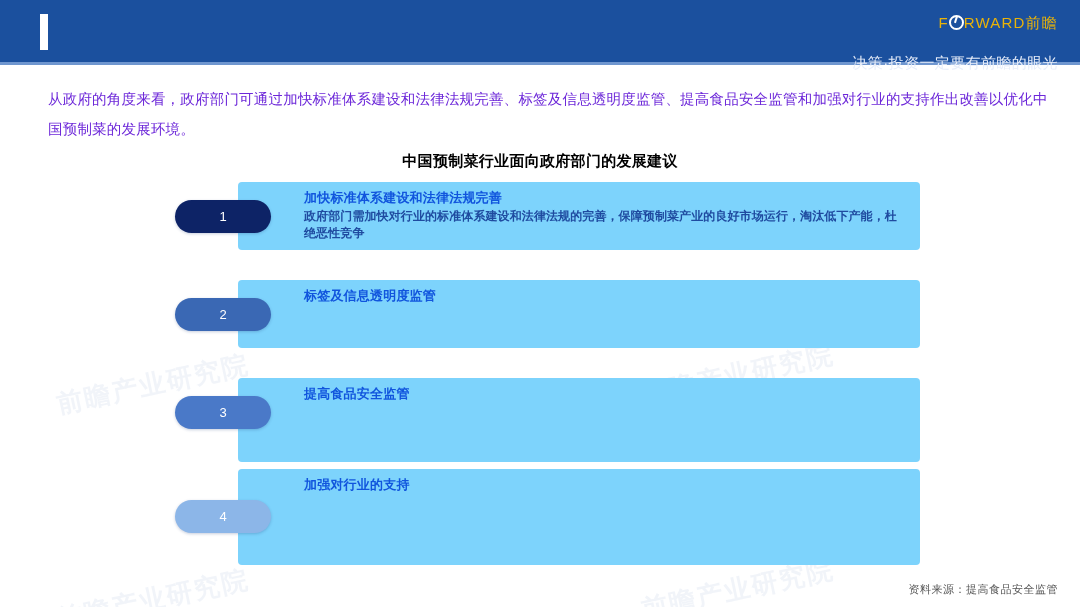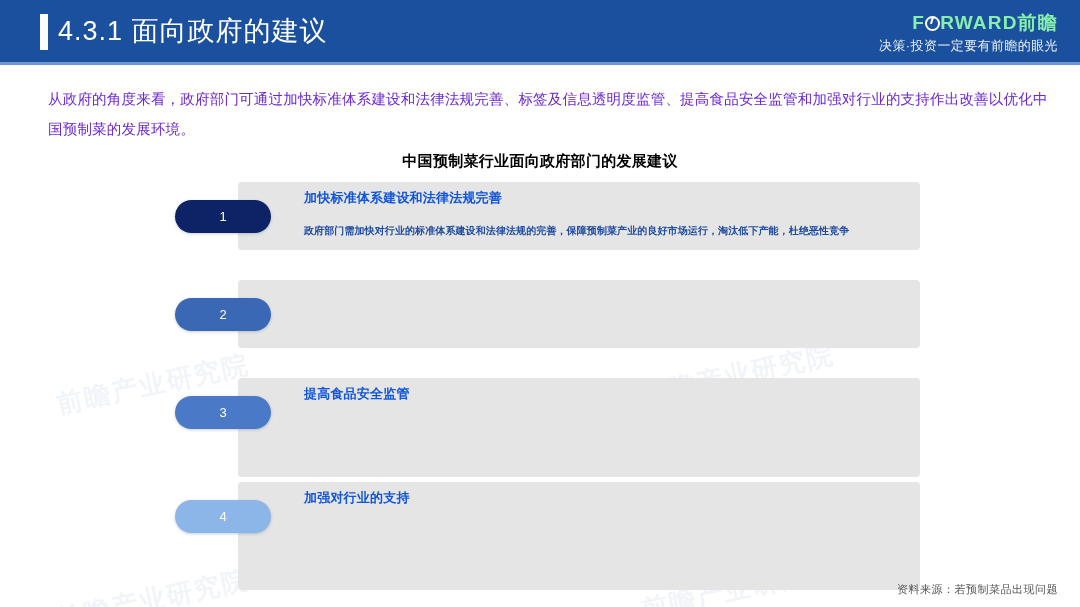--- a/index.html
+++ b/index.html
@@ -43,23 +43,23 @@
     line-height: 40px;
     white-space: nowrap;
   }
   .logo-block {
     position: absolute;
     right: 22px;
     top: 12px;
     text-align: right;
   }
   .logo-main {
-    font-size: 19px;
-    font-weight: bold;
-    color: #86efac;
+    font-size: 15px;
+    font-weight: normal;
+    color: #eab308;
     letter-spacing: 1.2px;
     line-height: 22px;
     white-space: nowrap;
   }
   .logo-main .ring {
     display: inline-block;
     position: relative;
     width: 15px;
     height: 15px;
     vertical-align: -2px;
@@ -74,22 +74,22 @@
   }
   .logo-main .ring::after {
     content: "";
     position: absolute;
     left: 6px; top: 1px;
     width: 2px; height: 7px;
     background: #ffffff;
     transform: rotate(18deg);
   }
   .logo-sub {
-    margin-top: 3px;
-    font-size: 13px;
+    margin-top: 20px;
+    font-size: 15px;
     color: #e8eefa;
     letter-spacing: 0.4px;
     white-space: nowrap;
   }
 
   
   .intro {
     position: absolute;
     left: 48px;
     top: 84px;
@@ -119,45 +119,45 @@
     position: absolute;
     left: 0;
     top: 182px;
     width: 1080px;
     height: 390px;
   }
   .card {
     position: absolute;
     left: 238px;
     width: 682px;
-    background: #e5e5e5;
+    background: #7dd3fc;
     border-radius: 4px;
     box-sizing: border-box;
   }
   .card-1 { top: 0px;   height: 68px; }
   .card-2 { top: 98px;  height: 68px; }
-  .card-3 { top: 196px; height: 99px; }
-  .card-4 { top: 300px; height: 108px; }
+  .card-3 { top: 196px; height: 84px; }
+  .card-4 { top: 287px; height: 96px; }
 
   .card-text {
     position: absolute;
     left: 66px;
     top: 6px;
     right: 18px;
   }
   .card-heading {
     font-size: 13px;
     font-weight: bold;
     color: #1155dd;
     line-height: 19px;
     letter-spacing: 0.2px;
   }
   .card-body {
-    margin-top: 15px;
-    font-size: 10px;
+    margin-top: 1px;
+    font-size: 12px;
     font-weight: bold;
     color: #1f4ba0;
     line-height: 17px;
     letter-spacing: 0.1px;
   }
 
   .badge {
     position: absolute;
     left: 175px;
     width: 96px;
@@ -199,21 +199,20 @@
   .wm-a { left: 55px;  top: 185px; }
   .wm-b { left: 640px; top: 175px; }
   .wm-c { left: 55px;  top: 400px; }
   .wm-d { left: 640px; top: 390px; }
 </style>
 </head>
 <body>
 
 <div class="header">
   <div class="header-accent"></div>
-  <div class="header-title">4.3.1  面向政府的建议</div>
 
   <div class="logo-block">
     <div class="logo-main"><span>F</span><span class="ring"></span><span>RWARD前瞻</span></div>
     <div class="logo-sub">决策·投资一定要有前瞻的眼光</div>
   </div>
 </div>
 
 <div class="intro">从政府的角度来看，政府部门可通过加快标准体系建设和法律法规完善、标签及信息透明度监管、提高食品安全监管和加强对行业的支持作出改善以优化中国预制菜的发展环境。</div>
 
 <div class="chart-title">中国预制菜行业面向政府部门的发展建议</div>
@@ -228,33 +227,34 @@
   <div class="card card-1">
     <div class="card-text">
       <div class="card-heading">加快标准体系建设和法律法规完善</div>
       <div class="card-body">政府部门需加快对行业的标准体系建设和法律法规的完善，保障预制菜产业的良好市场运行，淘汰低下产能，杜绝恶性竞争</div>
     </div>
   </div>
   <div class="badge badge-1" style="background: rgb(13, 35, 102);">1</div>
 
   <div class="card card-2">
     <div class="card-text">
+      <div class="card-heading">标签及信息透明度监管</div>
     </div>
   </div>
   <div class="badge badge-2" style="background: rgb(58, 104, 180);">2</div>
 
   <div class="card card-3">
     <div class="card-text">
       <div class="card-heading">提高食品安全监管</div>
     </div>
   </div>
   <div class="badge badge-3" style="background: rgb(74, 121, 200);">3</div>
 
   <div class="card card-4">
     <div class="card-text">
       <div class="card-heading">加强对行业的支持</div>
     </div>
   </div>
   <div class="badge badge-4" style="background: rgb(140, 182, 232);">4</div>
 
 </div>
 
-<div class="footer-source">资料来源：若预制菜品出现问题</div>
+<div class="footer-source">资料来源：提高食品安全监管</div>
 
 </body></html>

